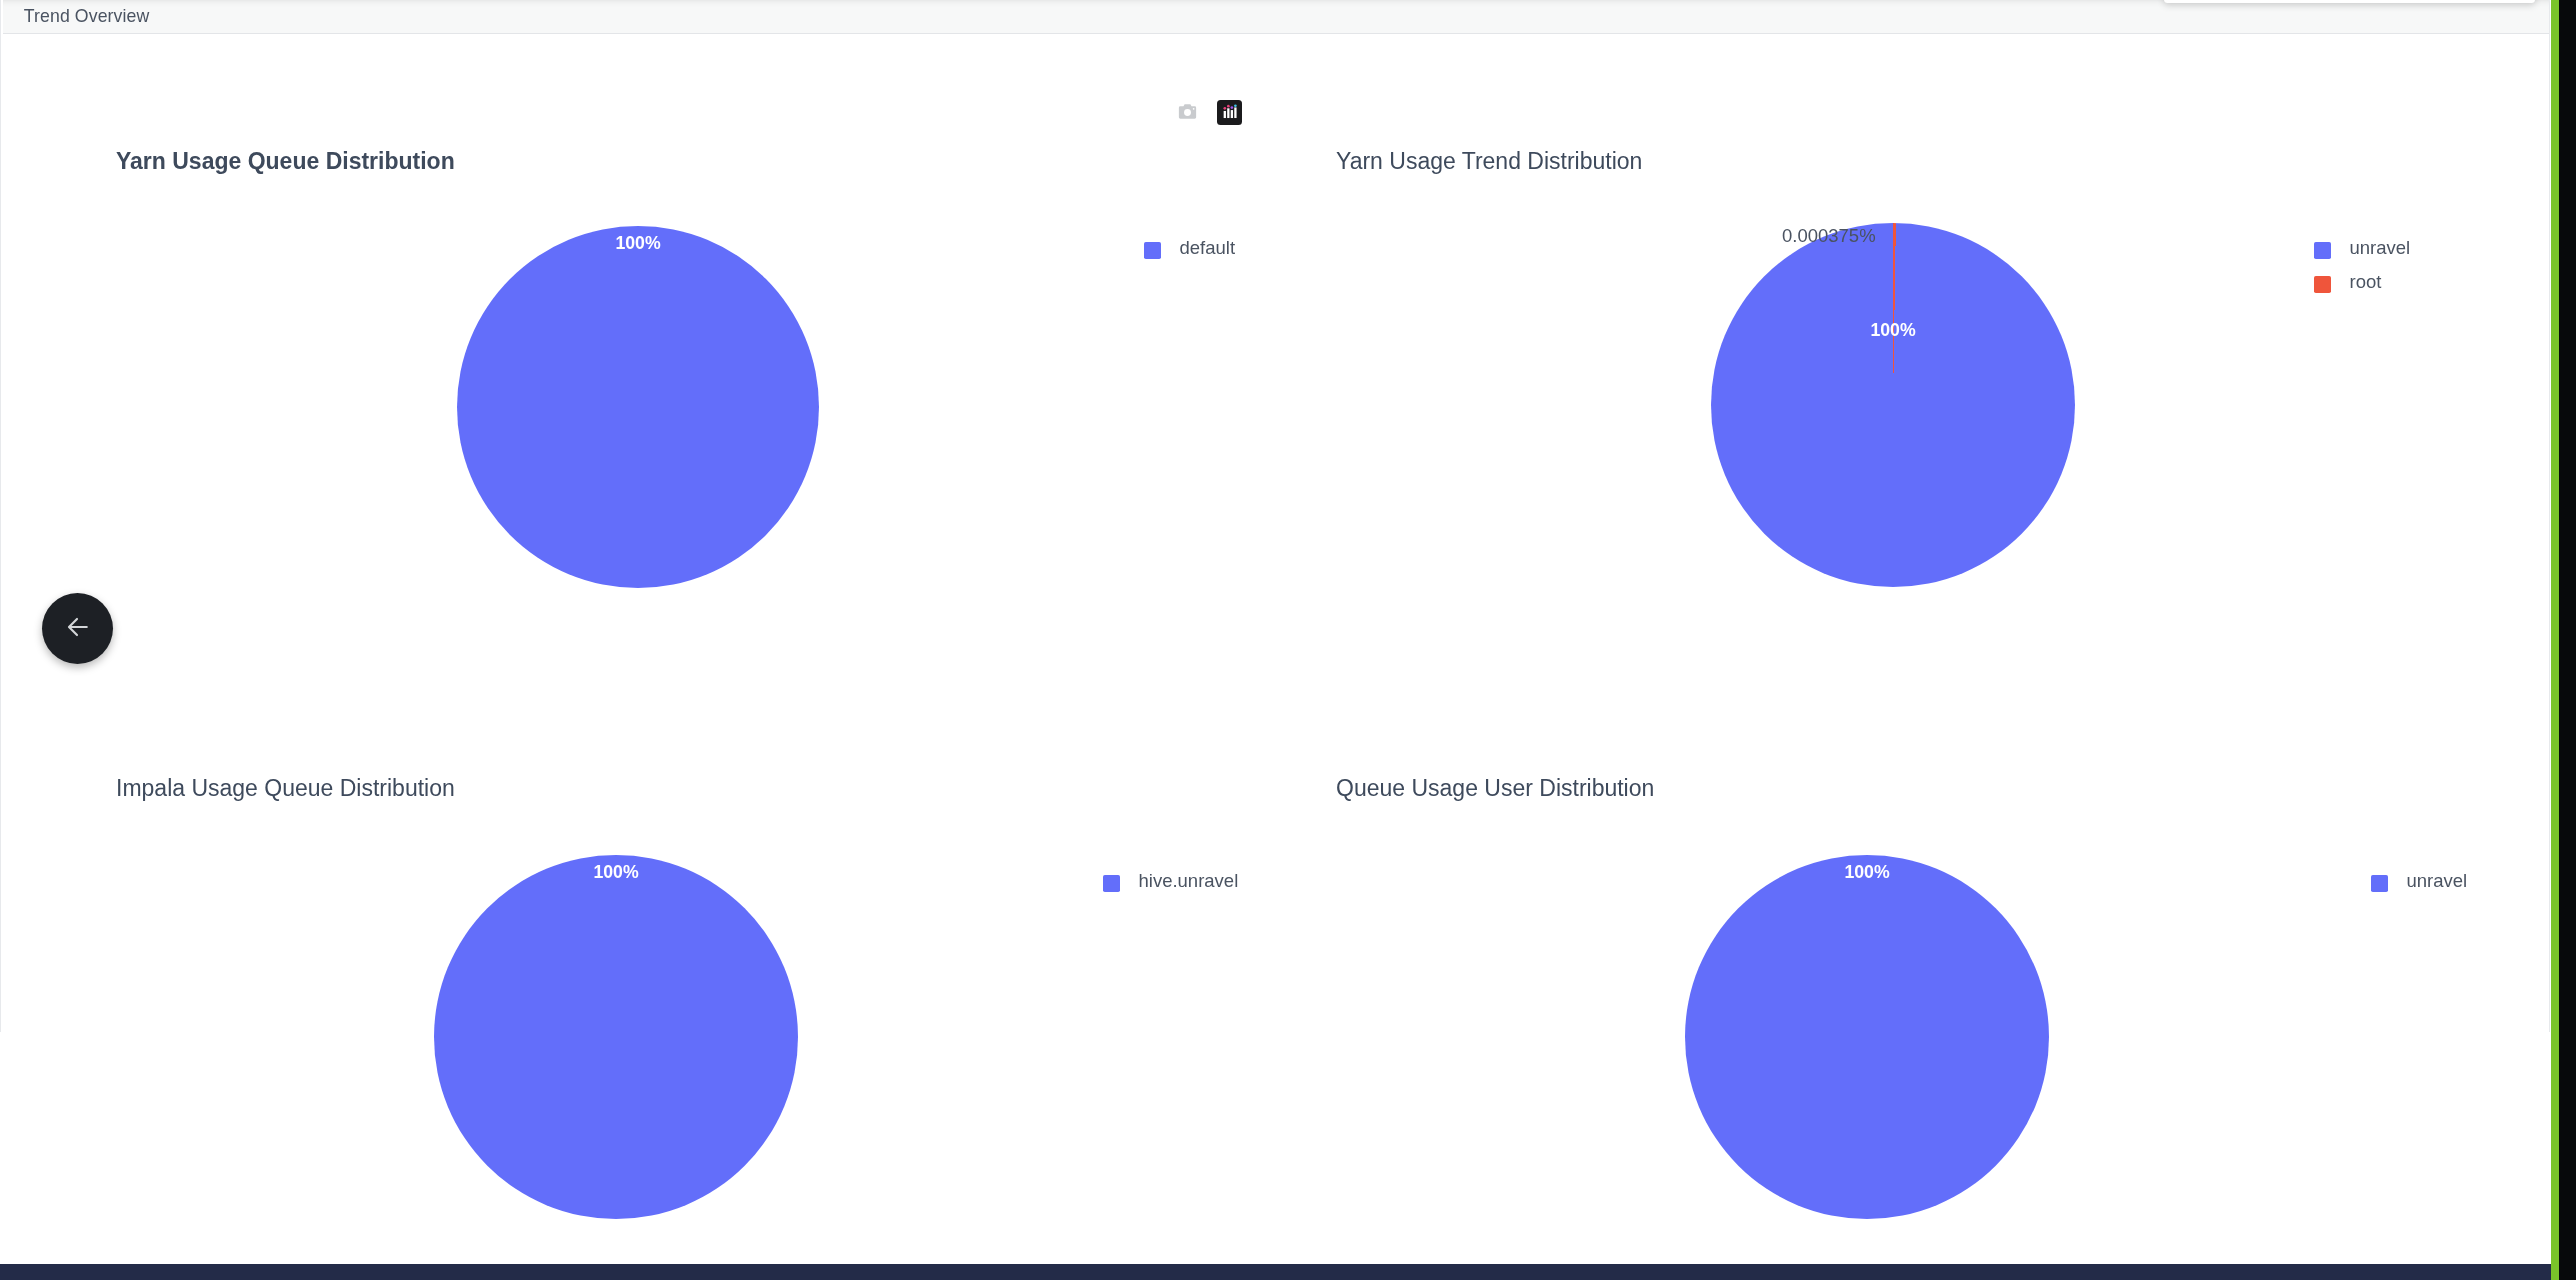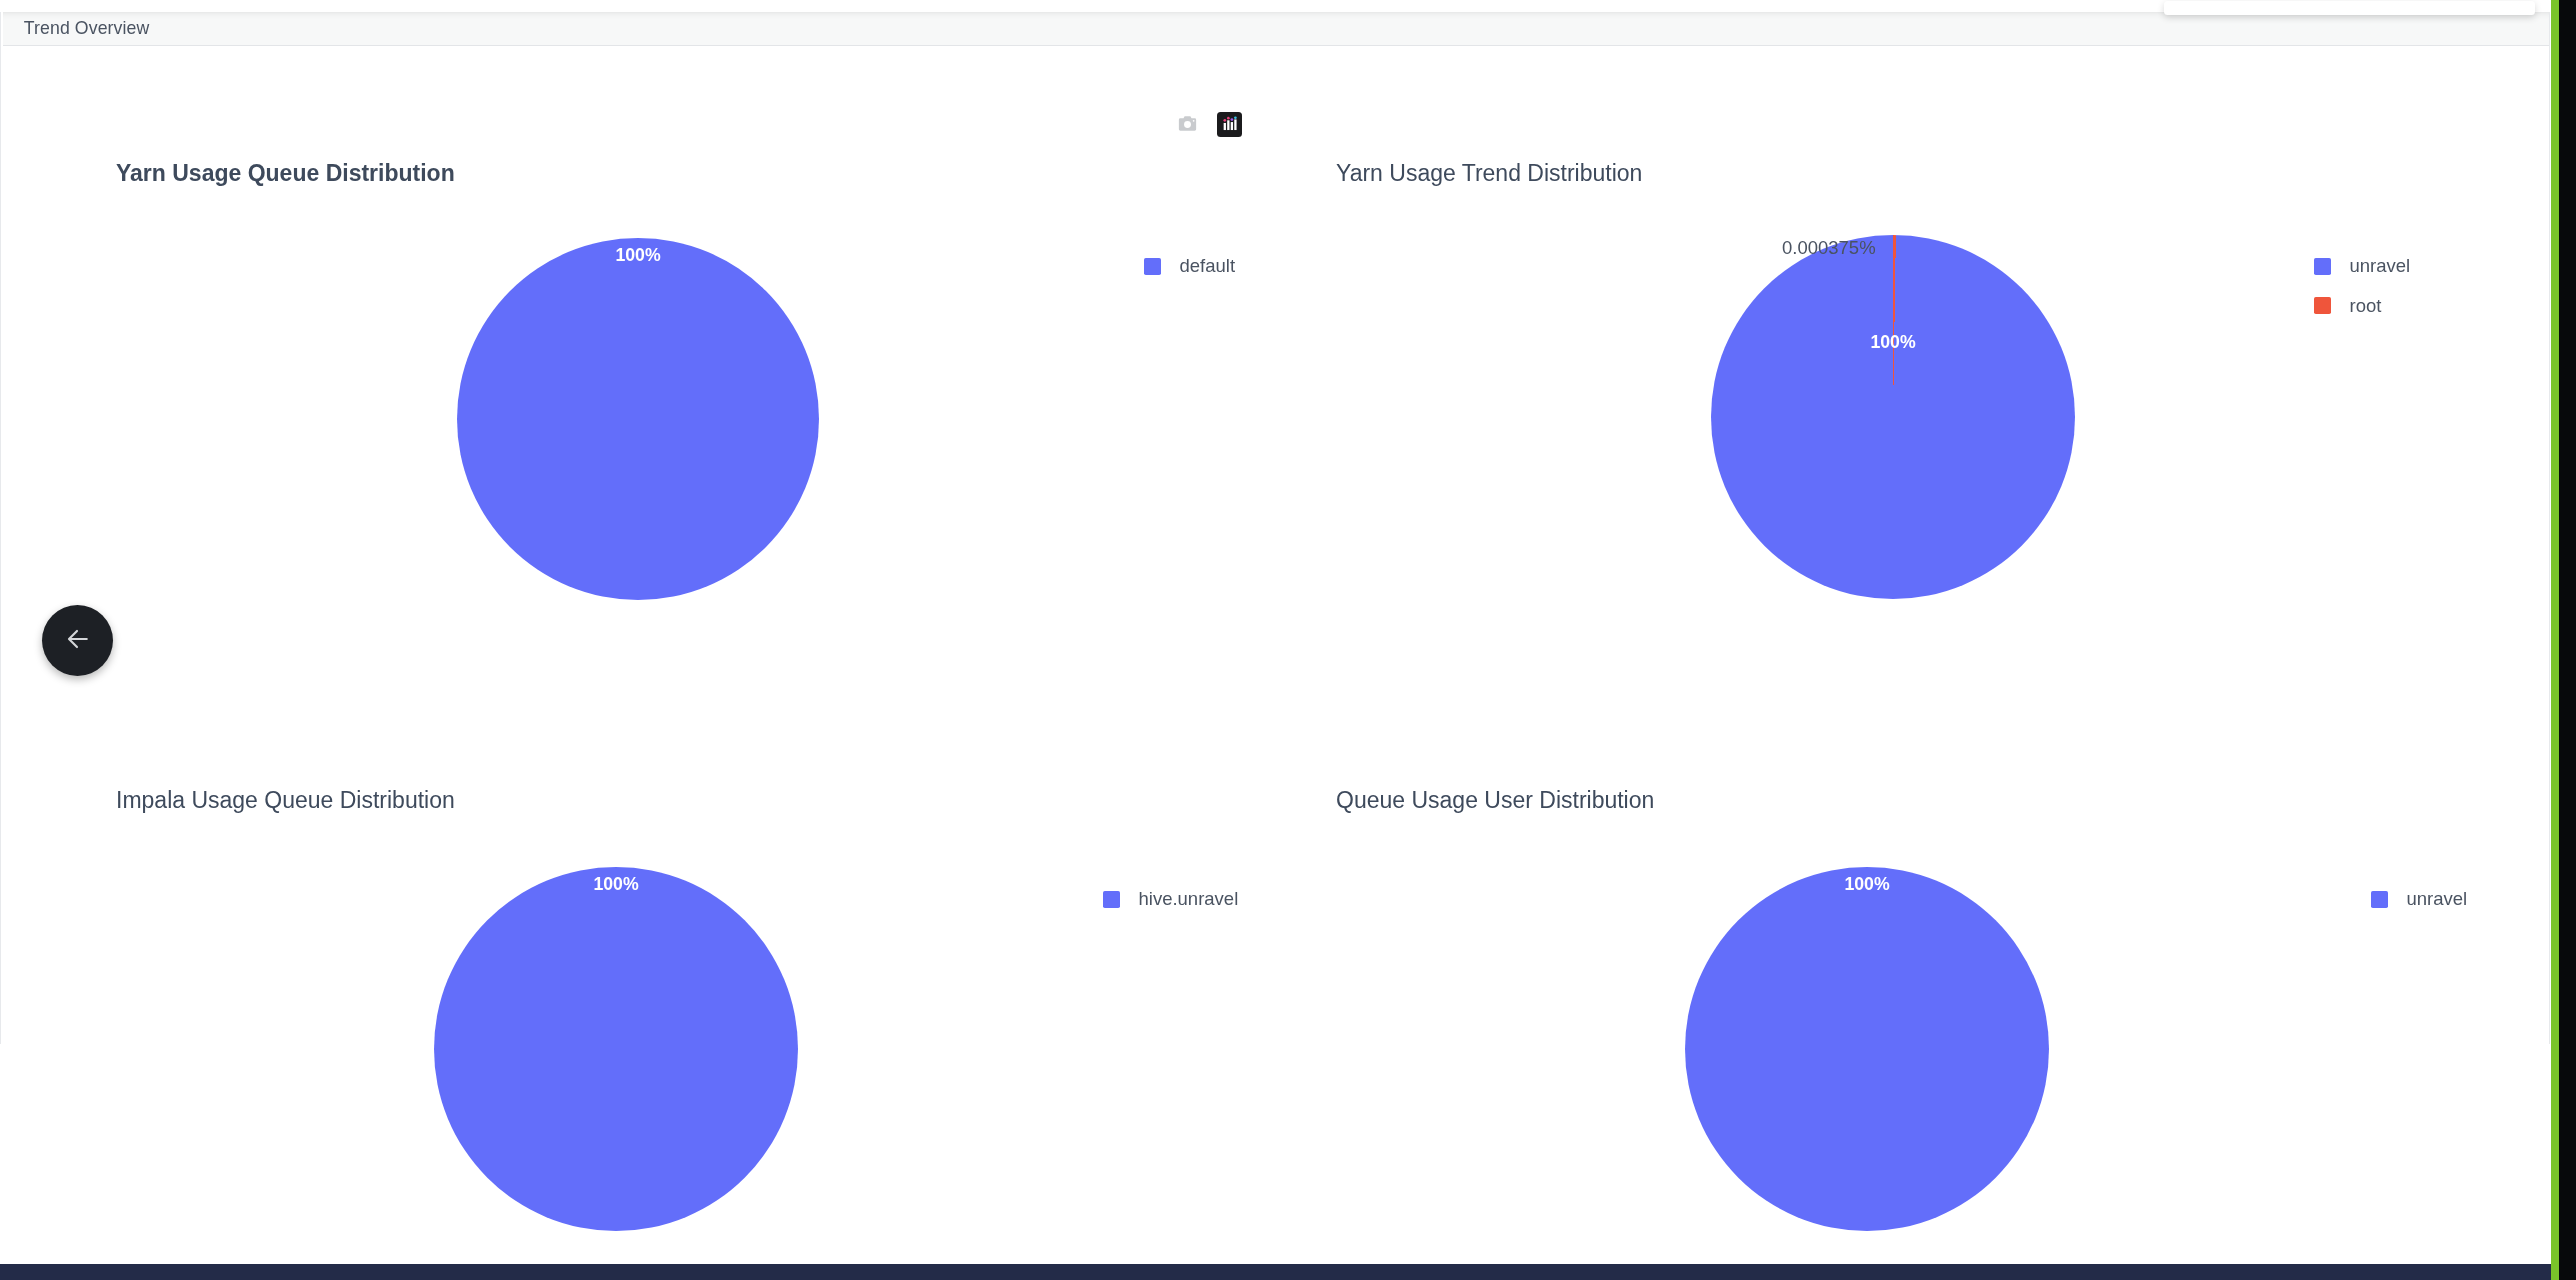--- a/index.html
+++ b/index.html
@@ -17,21 +17,21 @@
     position: relative;
     width: 2576px;
     height: 1280px;
     background: #ffffff;
   }
 
   
   #content-column {
     position: absolute;
     left: 0;
-    top: 12px;
+    top: 0;
     width: 2550px;
     height: 1032px;
     background: #ffffff;
     border-left: 1.8px solid #e7e9ec;
     border-right: 1.8px solid #e7e9ec;
   }
 
   
   #page-header {
     position: absolute;
@@ -149,24 +149,23 @@
 
   
   .chart-legend {
     position: absolute;
     display: flex;
     flex-direction: column;
     gap: 11.5px;
   }
   .legend-row {
     display: flex;
-    align-items: center;
+    align-items: flex-end;
     gap: 18.5px;
     cursor: pointer;
-    margin-top: 6px;
   }
   .legend-swatch {
     width: 17px;
     height: 17px;
     border-radius: 1.8px;
     flex: 0 0 auto;
   }
   .legend-text {
     font-size: 18.5px;
     color: #4a5361;

